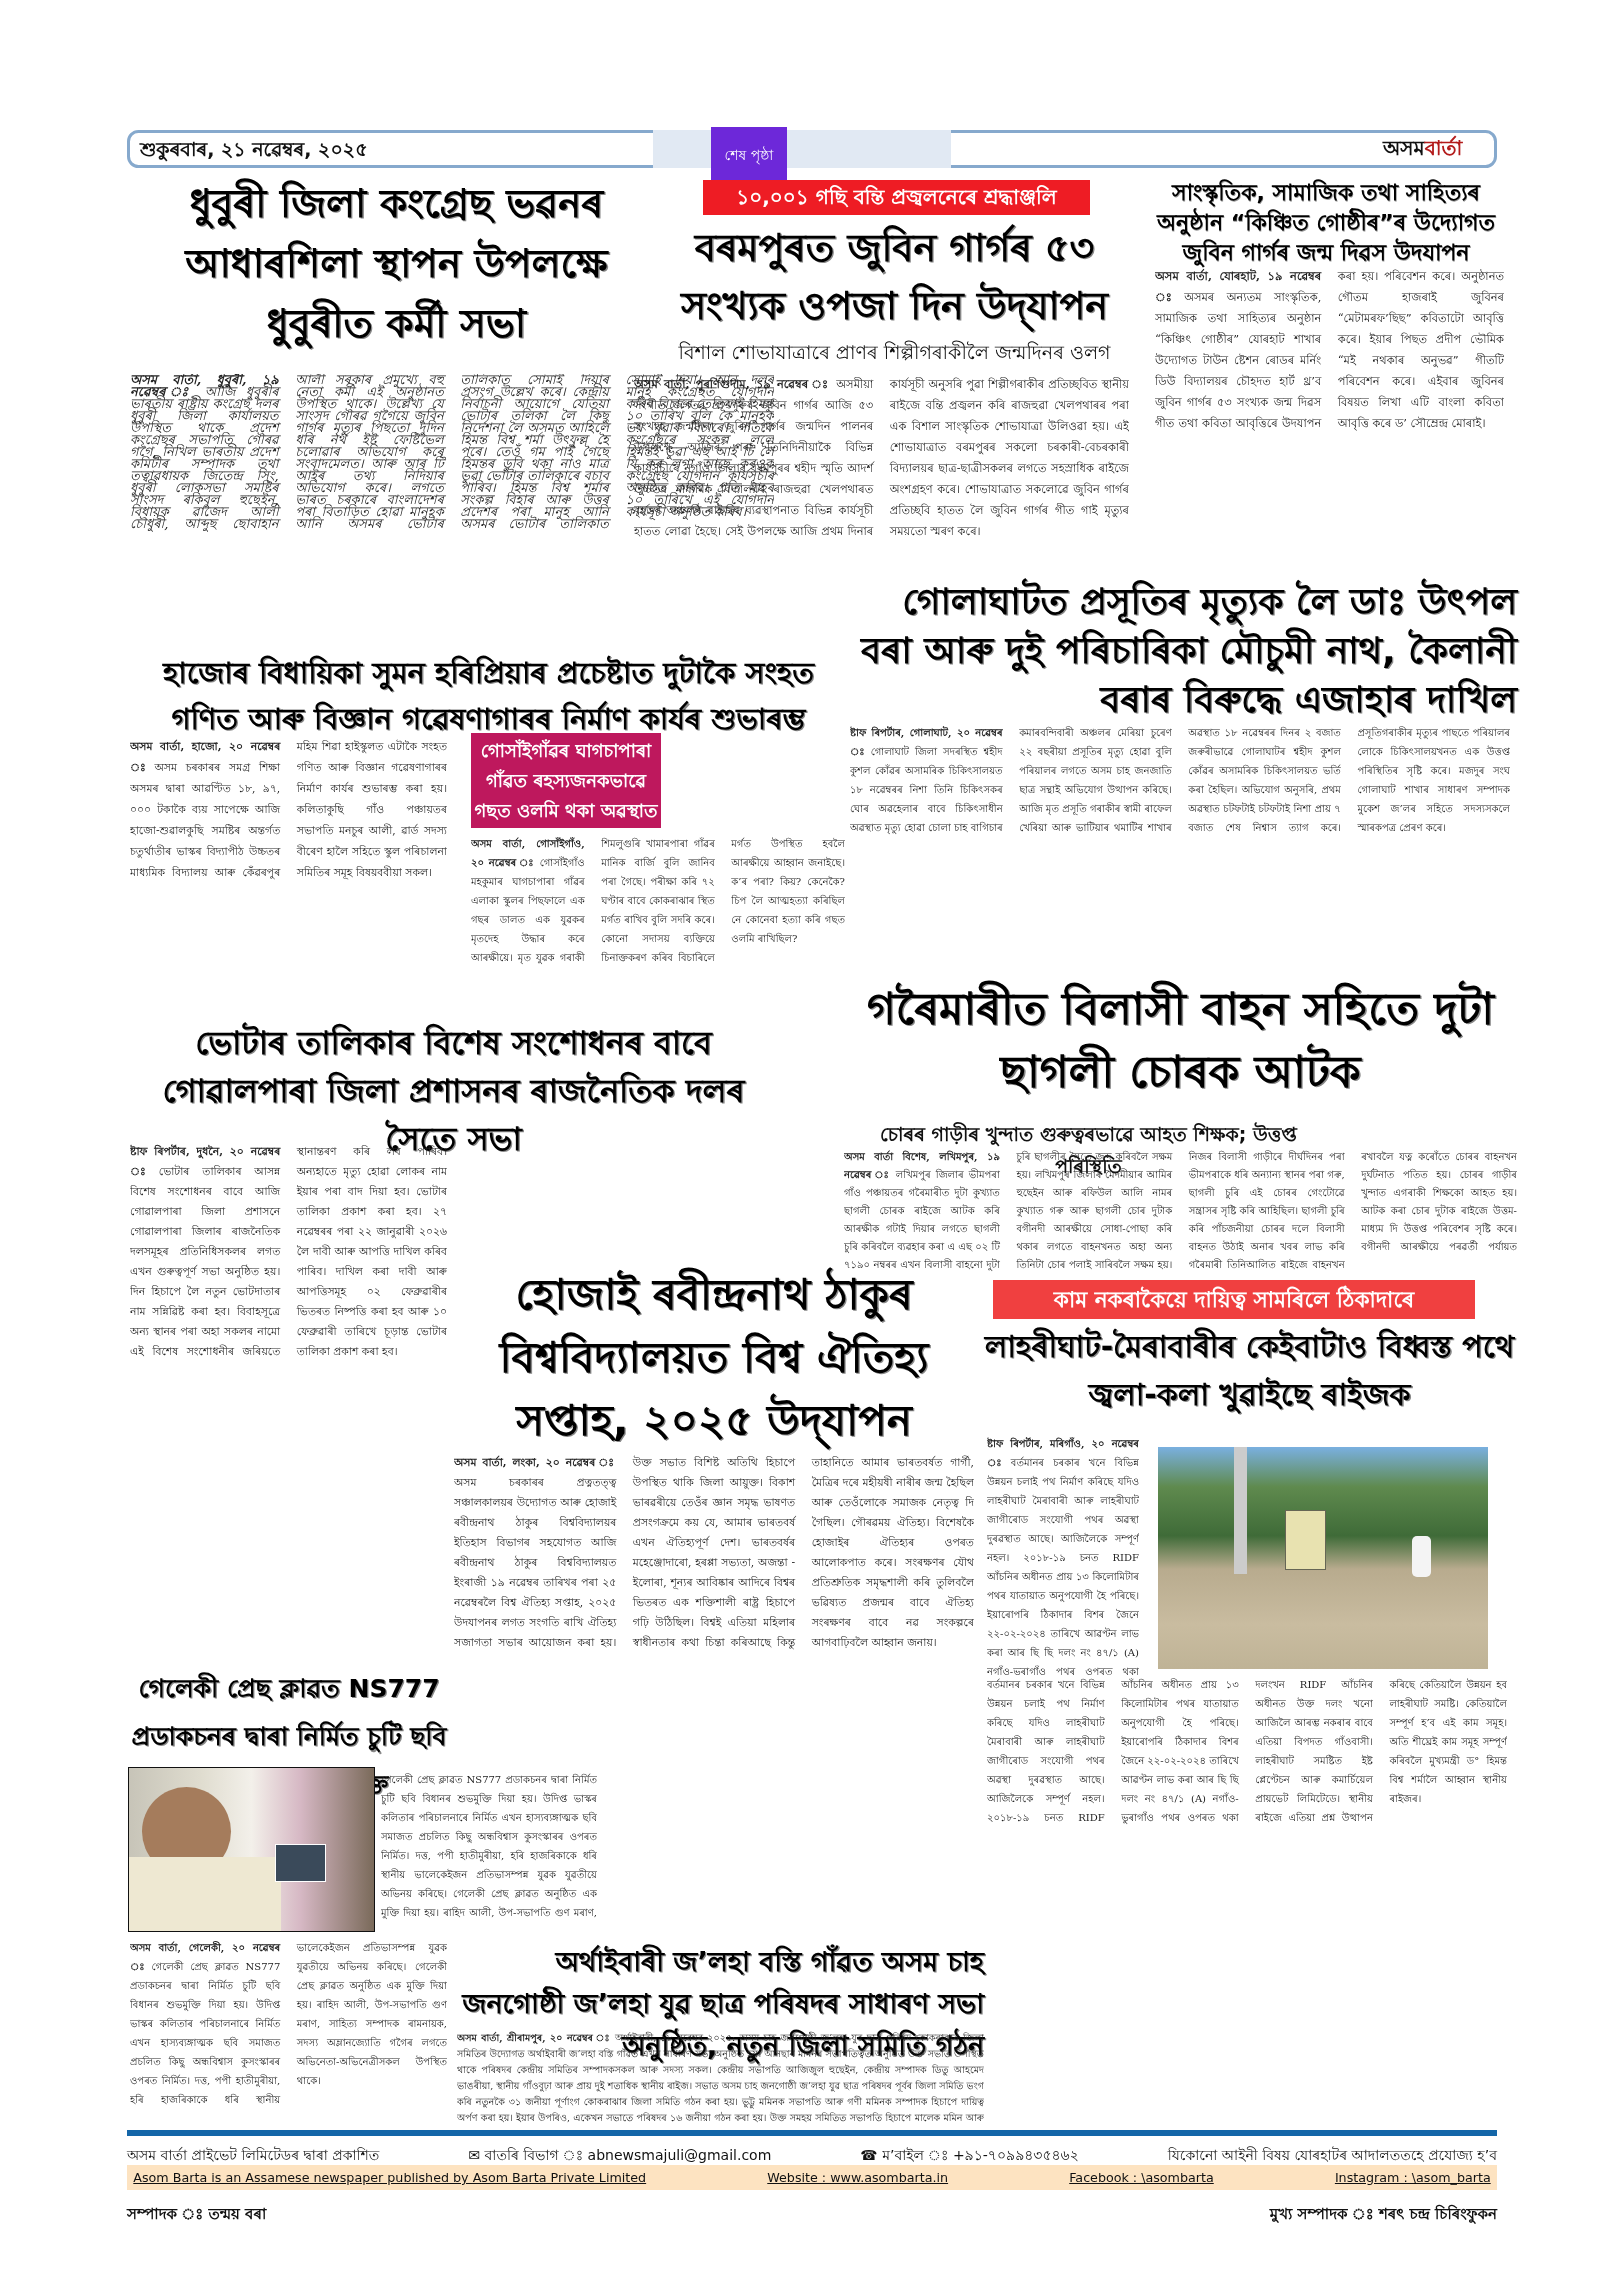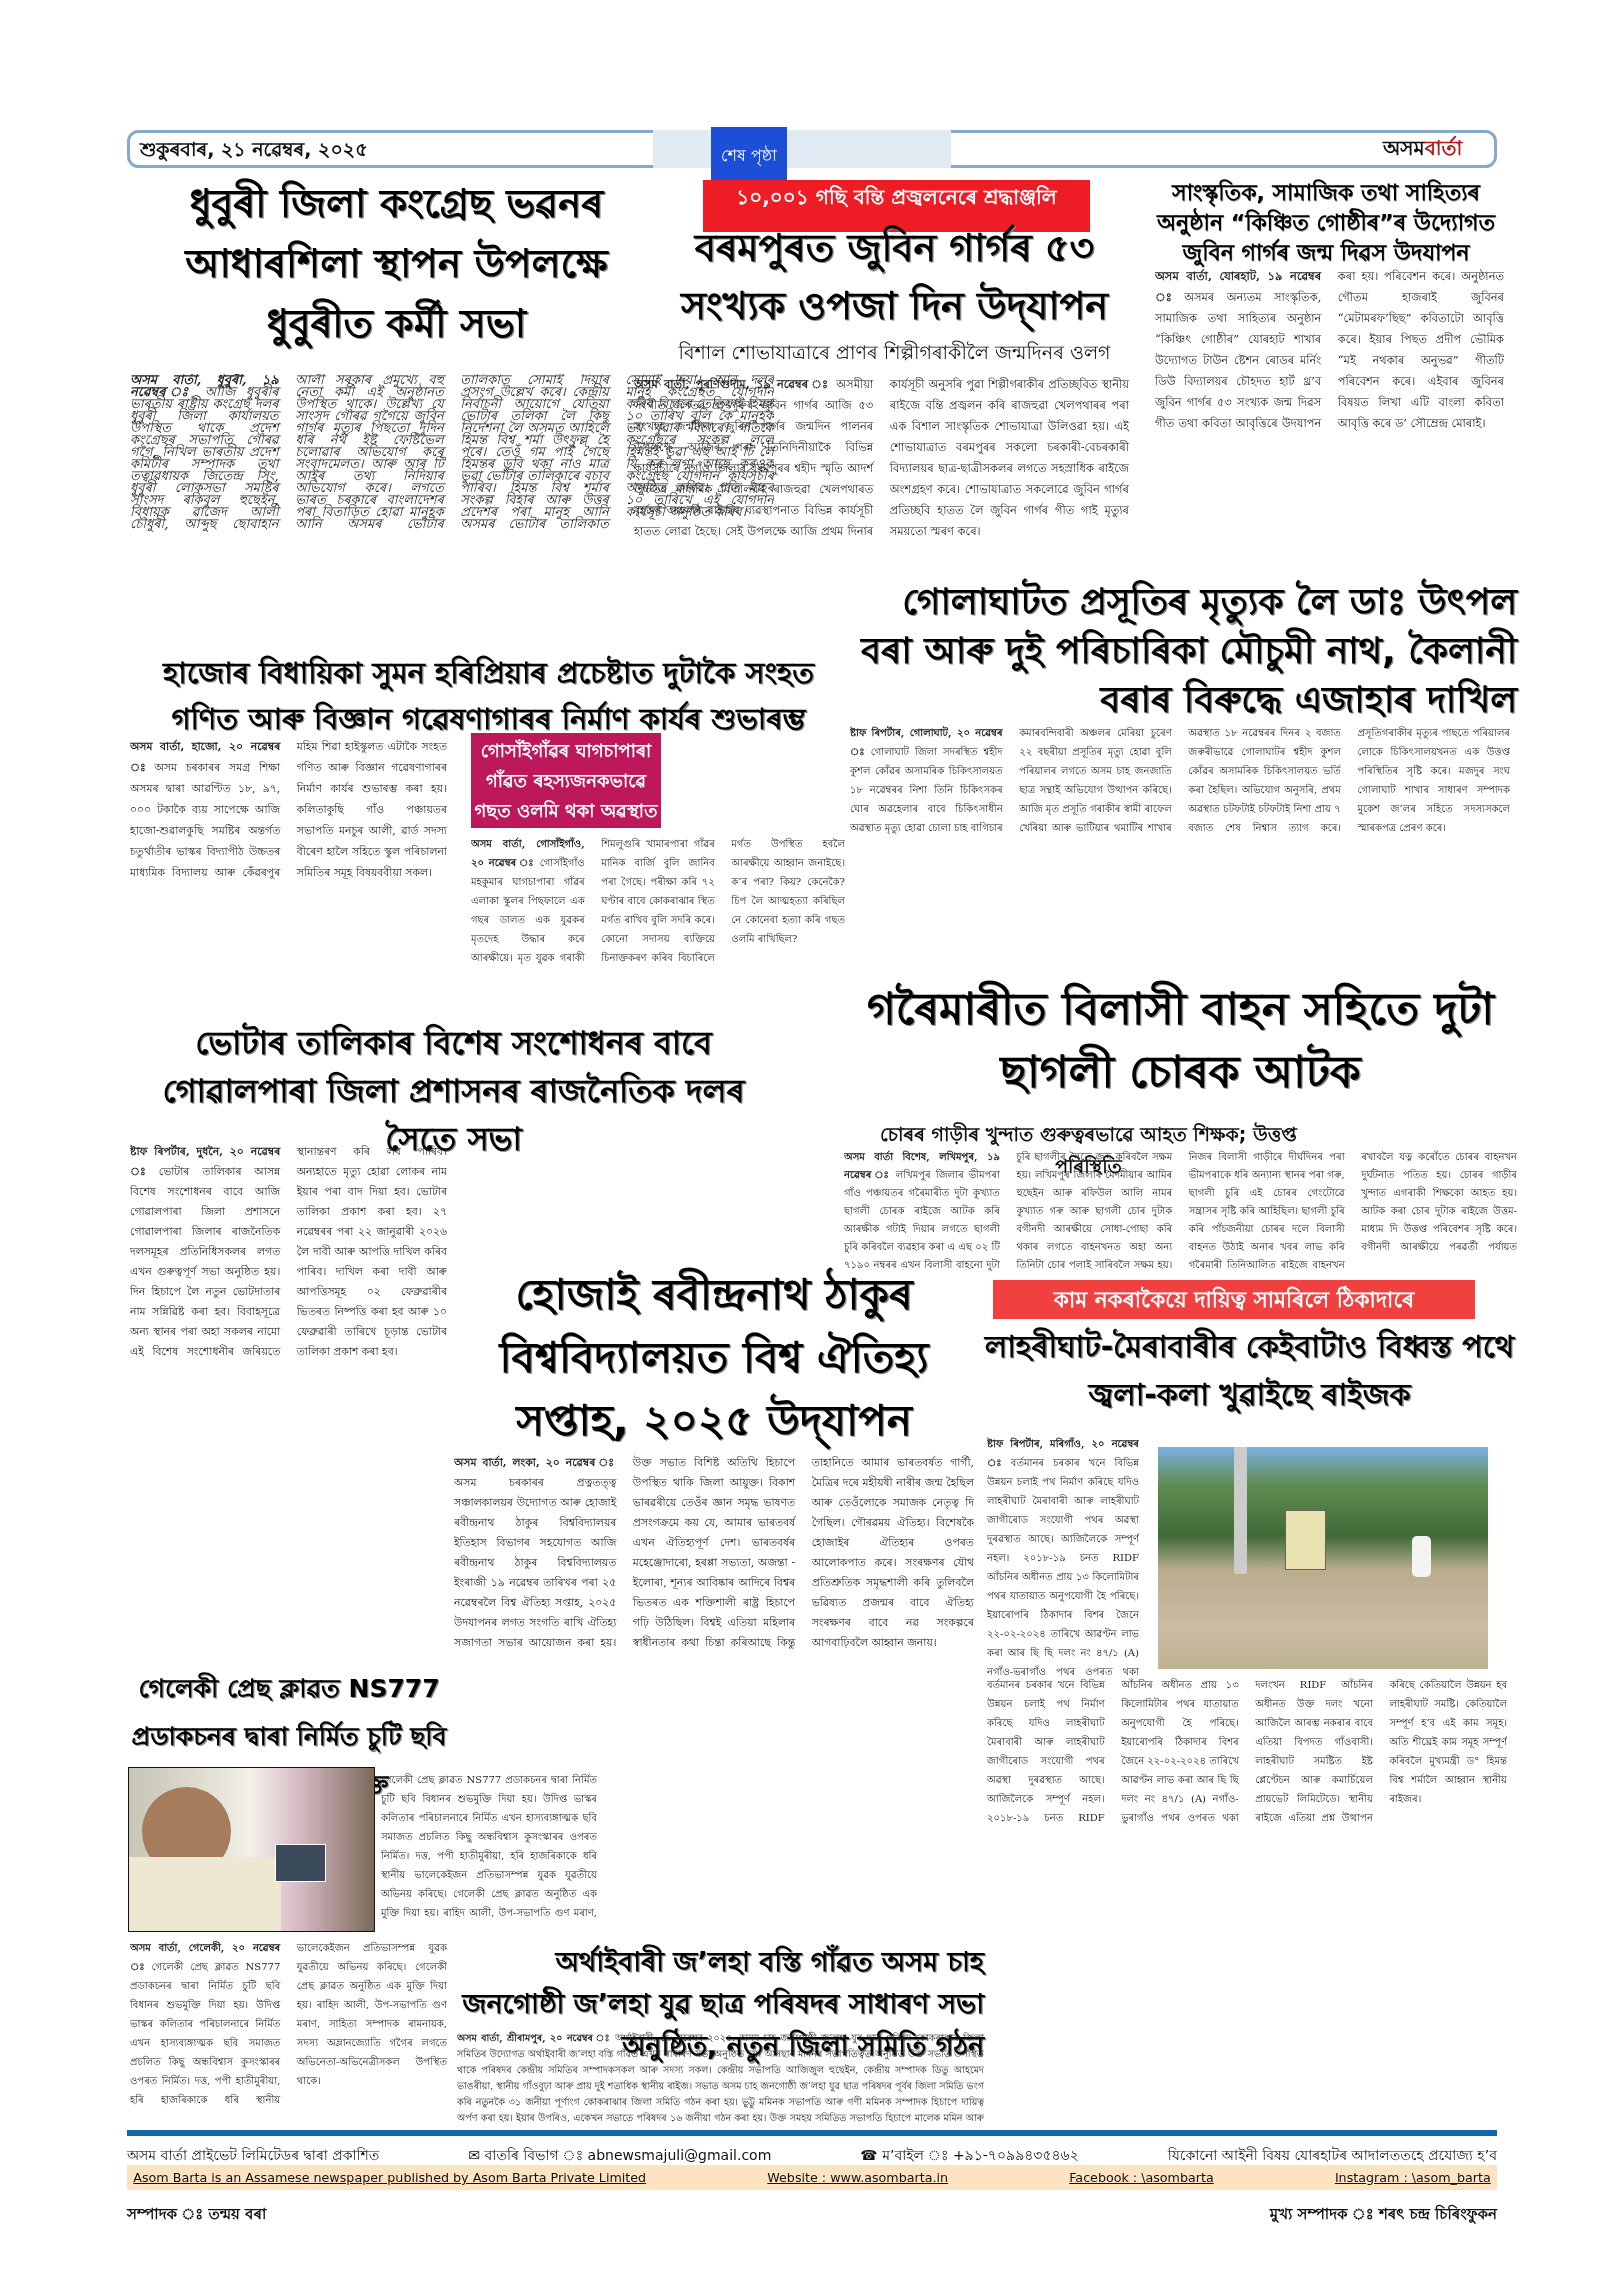--- a/index.html
+++ b/index.html
@@ -26,33 +26,33 @@
   .footer1 { left: 127px; top: 2143px; width: 1370px; height: 25px; font-size: 14px; display: flex; justify-content: space-between; align-items: center; }
   .footer2 { left: 127px; top: 2165px; width: 1370px; height: 25px; background: #fde3c1; font-size: 12.7px; display: flex; justify-content: space-between; align-items: center; padding: 0 6.3px; text-decoration: underline; }
   .footer3 { left: 127px; top: 2202px; width: 1370px; height: 25px; font-size: 15px; font-weight: bold; display: flex; justify-content: space-between; align-items: center; }
   .blue-rule { left: 127px; top: 2130px; width: 1370px; height: 6.3px; background: #1466a8; }
 </style>
 </head>
 <body>
 
 <div class="abs mast"></div>
 <div class="abs mast-tab-bg"></div>
-<div class="abs" style="left:711px;top:127px;width:76px;height:58px;background:#1d4ed8;color:#fff;font-size:16px;display:flex;align-items:center;justify-content:center;">শেষ পৃষ্ঠা</div>
+<div class="abs" style="left:711px;top:127px;width:76px;height:58px;background:#6d28d9;color:#fff;font-size:14px;display:flex;align-items:center;justify-content:center;">শেষ পৃষ্ঠা</div>
 <div class="abs mast-date">শুকুৰবাৰ, ২১ নৱেম্বৰ, ২০২৫</div>
 <div class="abs mast-logo">
   <span>অসম</span><span class="red">বাৰ্তা</span>
 </div>
 
 <div class="abs hl" style="left:130px;top:174px;width:533px;font-size:39px;line-height:60px;">ধুবুৰী জিলা কংগ্ৰেছ ভৱনৰ আধাৰশিলা স্থাপন উপলক্ষে ধুবুৰীত কৰ্মী সভা</div>
 <div class="abs body-text cols4" style="left:130px;top:374px;width:644px;height:260px;font-size:13px;line-height:12px;font-style:italic;">
   <span class="dateline">অসম বাৰ্তা, ধুবুৰী, ১৯ নৱেম্বৰ ঃ</span>
   <span>আজি ধুবুৰীৰ ভাৰতীয় ৰাষ্ট্ৰীয় কংগ্ৰেছ দলৰ ধুবুৰী জিলা কাৰ্যালয়ত উপস্থিত থাকে প্ৰদেশ কংগ্ৰেছৰ সভাপতি গৌৰৱ গগৈ, নিখিল ভাৰতীয় প্ৰদেশ কমিটীৰ সম্পাদক তথা তত্বাৱধায়ক জিতেন্দ্ৰ সিং, ধুবুৰী লোকসভা সমষ্টিৰ সাংসদ ৰকিবুল হুছেইন, বিধায়ক ৱাজেদ আলী চৌধুৰী, আব্দুছ ছোবাহান আলী সৰকাৰ প্ৰমুখ্যে বহু নেতা কৰ্মী এই অনুষ্ঠানত উপস্থিত থাকে। উল্লেখ্য যে সাংসদ গৌৰৱ গগৈয়ে জুবিন গাৰ্গৰ মৃত্যুৰ পিছতো দুদিন ধৰি নৰ্থ ইষ্ট ফেষ্টিভেল চলোৱাৰ অভিযোগ কৰে সংবাদমেলত। আৰু আৰ টি আইৰ তথ্য নিদিয়াৰ অভিযোগ কৰে। লগতে ভাৰত চৰকাৰে বাংলাদেশৰ পৰা বিতাড়িত হোৱা মানুহক আনি অসমৰ ভোটাৰ তালিকাত সোমাই দিয়াৰ প্ৰসংগ উল্লেখ কৰে। কেন্দ্ৰীয় নিৰ্বাচনী আয়োগে যেতিয়া ভোটাৰ তলিকা লৈ কিছু নিৰ্দেশনা লৈ অসমত আহিলে হিমন্ত বিশ্ব শৰ্মা উৎফুল্ল হৈ পৰে। তেওঁ গম পাই গৈছে হিমন্তৰ ডুবি থকা নাও মাত্ৰ ভুৱা ভোটাৰ তালিকাৰে বচাব পাৰিব। হিমন্ত বিশ্ব শৰ্মাৰ সংকল্প বিহাৰ আৰু উত্তৰ প্ৰদেশৰ পৰা মানুহ আনি অসমৰ ভোটাৰ তালিকাত সোমাই দিয়া। আন দলৰ মানুহ কংগ্ৰেছত যোগদান কৰিব বিচাৰে তেতিয়াই হিমন্ত ১০ তাৰিখ বুলি কৈ মানুহক ভয় খুৱাব বিচাৰে। গতিকে কংগ্ৰেছৰে সংকল্প ললে হিমন্তই ভুৱা এছ আই টি লৈ যি কৰ লগা আছে কৰওক কংগ্ৰেছে যোগদান কাৰ্যসূচীৰ অনুষ্ঠিত কৰিব। প্ৰতি মাহৰ ১০ তাৰিখে এই যোগদান কাৰ্যসূচী অনুষ্ঠিত কৰিব।</span>
 </div>
 
-<div class="abs redbar" style="left:703px;top:180px;width:387px;height:52px;font-size:20px;line-height:35px;">১০,০০১ গছি বন্তি প্ৰজ্বলনেৰে শ্ৰদ্ধাঞ্জলি</div>
+<div class="abs redbar" style="left:703px;top:180px;width:387px;height:35px;font-size:20px;line-height:35px;">১০,০০১ গছি বন্তি প্ৰজ্বলনেৰে শ্ৰদ্ধাঞ্জলি</div>
 <div class="abs hl" style="left:666px;top:219px;width:457px;font-size:38px;line-height:58px;">বৰমপুৰত জুবিন গাৰ্গৰ ৫৩ সংখ্যক ওপজা দিন উদ্‌যাপন</div>
 <div class="abs" style="left:666px;top:338px;width:457px;font-size:19px;font-weight:normal;text-align:center;">বিশাল শোভাযাত্ৰাৰে প্ৰাণৰ শিল্পীগৰাকীলৈ জন্মদিনৰ ওলগ</div>
 <div class="abs body-text cols2" style="left:634px;top:374px;width:495px;height:197px;font-size:11.4px;line-height:21px;">
   <span class="dateline">অসম বাৰ্তা, পুৰণিগুদাম, ১৯ নৱেম্বৰ ঃ</span>
   <span>অসমীয়া সংগীত জগতৰ প্ৰাণপুৰুষ জুবিন গাৰ্গৰ আজি ৫৩ সংখ্যক জন্মদিন। জুবিন গাৰ্গৰ জন্মদিন পালনৰ উপলক্ষে আজিৰ পৰা তিনিদিনীয়াকৈ বিভিন্ন কাৰ্যসূচীৰে নগাঁও জিলাৰ বৰমপুৰৰ শ্বহীদ স্মৃতি আদৰ্শ উচ্চতৰ মাধ্যমিক বিদ্যালয়ৰ ৰাজহুৱা খেলপথাৰত বৃহত্তৰ অঞ্চলৰ ৰাইজৰ ব্যৱস্থাপনাত বিভিন্ন কাৰ্যসূচী হাতত লোৱা হৈছে। সেই উপলক্ষে আজি প্ৰথম দিনাৰ কাৰ্যসূচী অনুসৰি পুৱা শিল্পীগৰাকীৰ প্ৰতিচ্ছবিত স্থানীয় ৰাইজে বন্তি প্ৰজ্বলন কৰি ৰাজহুৱা খেলপথাৰৰ পৰা এক বিশাল সাংস্কৃতিক শোভাযাত্ৰা উলিওৱা হয়। এই শোভাযাত্ৰাত বৰমপুৰৰ সকলো চৰকাৰী-বেচৰকাৰী বিদ্যালয়ৰ ছাত্ৰ-ছাত্ৰীসকলৰ লগতে সহস্ৰাধিক ৰাইজে অংশগ্ৰহণ কৰে। শোভাযাত্ৰাত সকলোৱে জুবিন গাৰ্গৰ প্ৰতিচ্ছবি হাতত লৈ জুবিন গাৰ্গৰ গীত গাই মৃত্যুৰ সময়তো স্মৰণ কৰে।</span>
 </div>
 
 <div class="abs hl" style="left:1142px;top:178px;width:368px;font-size:22px;line-height:30px;text-shadow:0.6px 0.6px 0 #999;">সাংস্কৃতিক, সামাজিক তথা সাহিত্যৰ অনুষ্ঠান “কিঞ্চিত গোষ্ঠীৰ”ৰ উদ্যোগত জুবিন গাৰ্গৰ জন্ম দিৱস উদযাপন</div>
 <div class="abs body-text cols2" style="left:1155px;top:266px;width:349px;height:305px;font-size:11.4px;line-height:21px;">
   <span class="dateline">অসম বাৰ্তা, যোৰহাট, ১৯ নৱেম্বৰ ঃ</span>

